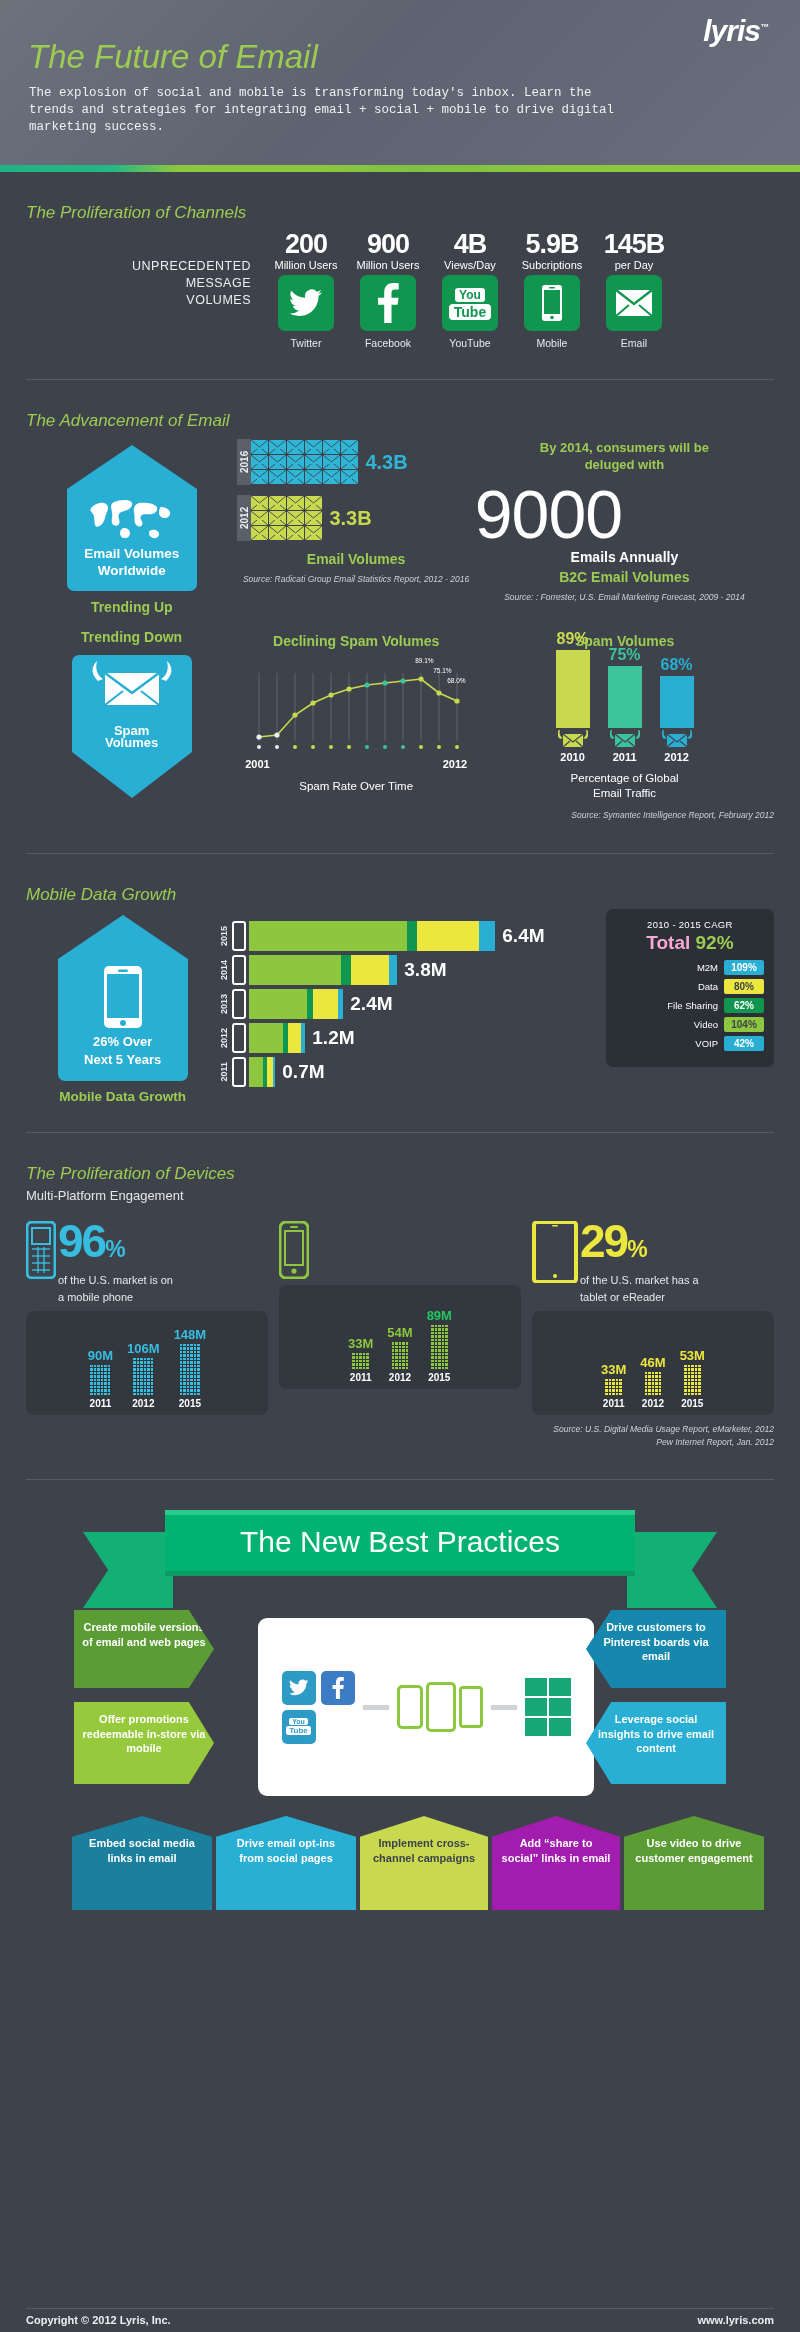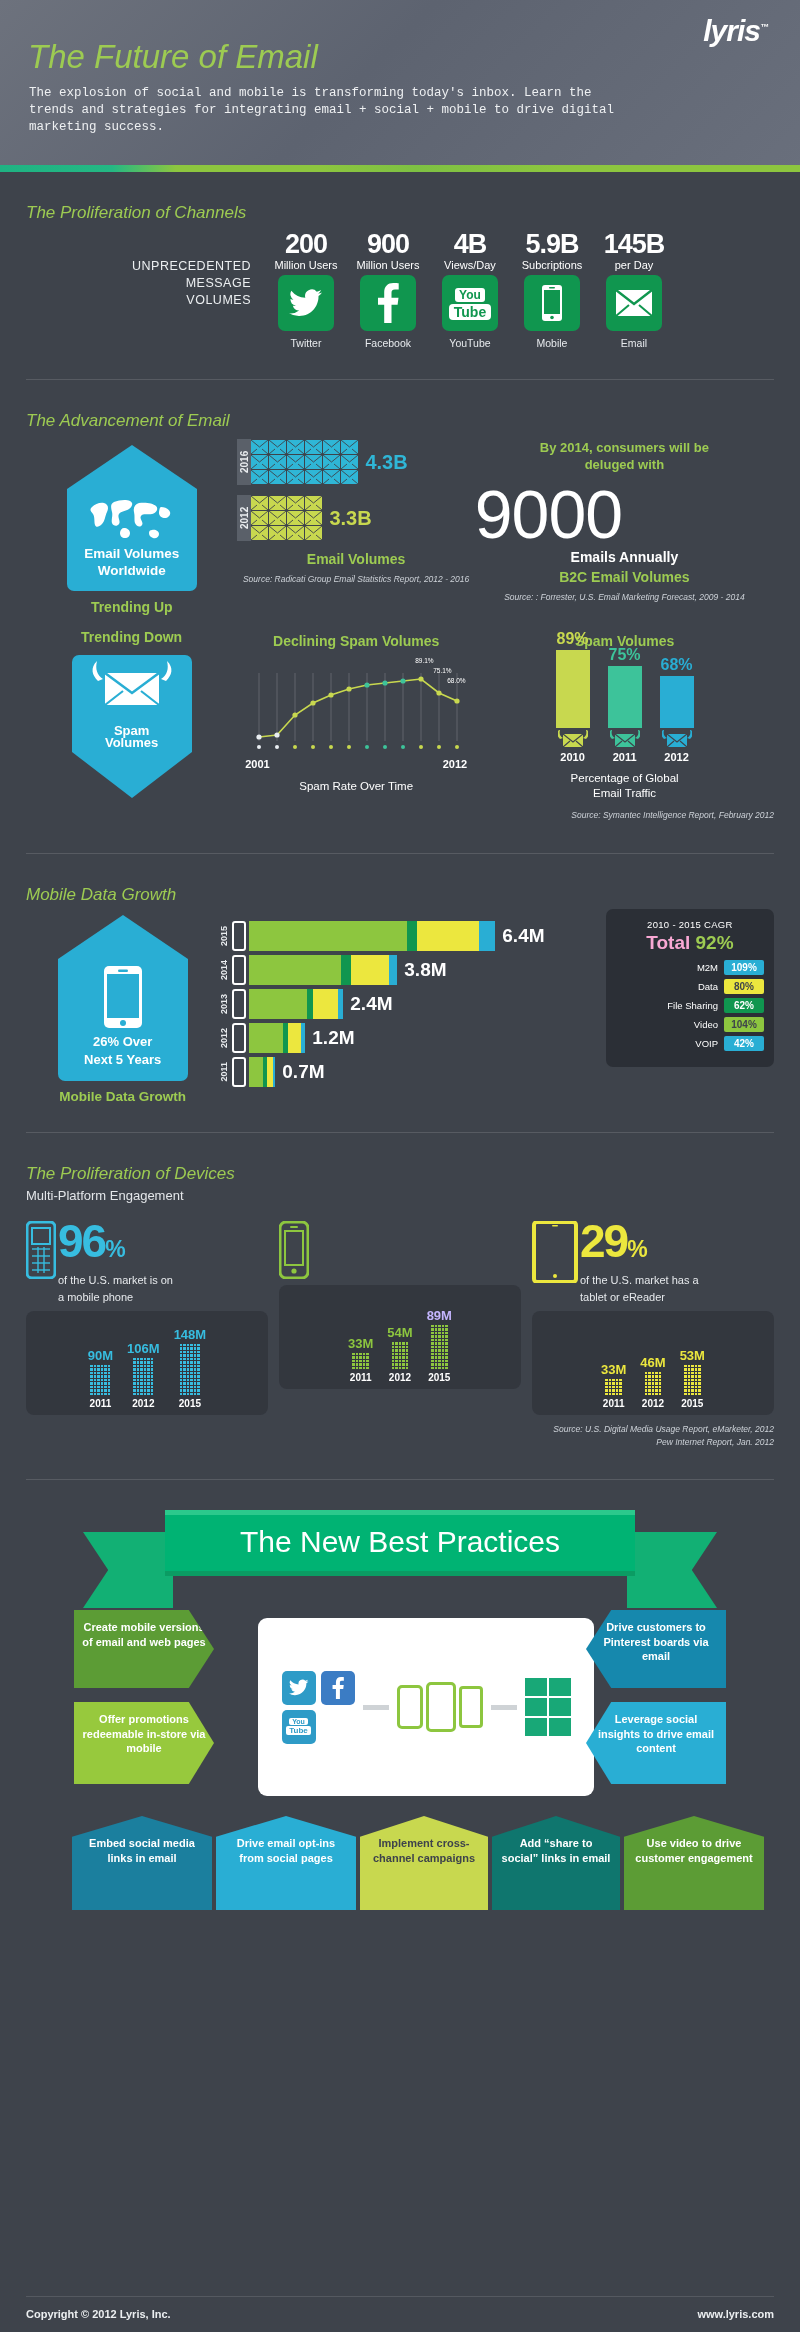--- a/index.html
+++ b/index.html
@@ -181,21 +181,21 @@
   }
   .tag{
     position:absolute; font-size:11px; line-height:14.5px; font-weight:bold; text-align:center;
     padding:10px 8px; color:#fff;
   }
   .tag.left{ clip-path: polygon(0 0, 82% 0, 100% 50%, 82% 100%, 0 100%); }
   .tag.right{ clip-path: polygon(18% 0, 100% 0, 100% 100%, 18% 100%, 0 50%); }
   .tag.up{ clip-path: polygon(50% 0, 100% 22%, 100% 100%, 0 100%, 0 22%); padding-top:20px;}
 
   .footer{
-    position:absolute; bottom:0; left:0; right:0; height:36px;
+    position:absolute; bottom:0; left:0; right:0; height:24px;
     padding:0 26px; display:flex; align-items:center; justify-content:space-between;
     font-size:11px; font-weight:bold; color:#eceff1;border-radius:16px;
   }
   .footer:before{ content:""; position:absolute; left:26px; right:26px; top:0; height:1px; background:rgba(255,255,255,0.12);}
 </style>
 </head>
 <body>
 
 <div class="page">
 
@@ -1017,21 +1017,21 @@
                 <div class="dot" style="background: rgb(141, 198, 63);"></div>
                 <div class="dot" style="background: rgb(141, 198, 63);"></div>
                 <div class="dot" style="background: rgb(141, 198, 63);"></div>
                 <div class="dot" style="background: rgb(141, 198, 63);"></div>
                 <div class="dot" style="background: rgb(141, 198, 63);"></div>
                 <div class="dot" style="background: rgb(141, 198, 63);"></div>
               </div>
               <div class="yr3">2012</div>
             </div>
             <div class="dcol">
-              <div class="v" style="color: #c4b5fd;">89M</div>
+              <div class="v" style="color: #22c55e;">89M</div>
               <div class="dots" style="grid-template-columns: repeat(5, 2.5px);">
                 <div class="dot" style="background: rgb(141, 198, 63);"></div>
                 <div class="dot" style="background: rgb(141, 198, 63);"></div>
                 <div class="dot" style="background: rgb(141, 198, 63);"></div>
                 <div class="dot" style="background: rgb(141, 198, 63);"></div>
                 <div class="dot" style="background: rgb(141, 198, 63);"></div>
                 <div class="dot" style="background: rgb(141, 198, 63);"></div>
                 <div class="dot" style="background: rgb(141, 198, 63);"></div>
                 <div class="dot" style="background: rgb(141, 198, 63);"></div>
                 <div class="dot" style="background: rgb(141, 198, 63);"></div>
@@ -1292,21 +1292,21 @@
 
       <div class="tag left" style="left:48px;top:14px;width:140px;height:78px;background:#5c9c35;">Create mobile versions of email and web pages</div>
       <div class="tag left" style="left:48px;top:106px;width:140px;height:82px;background:#97c93d;">Offer promotions redeemable in-store via mobile</div>
 
       <div class="tag right" style="right:48px;top:14px;width:140px;height:78px;background:#1688ad;">Drive customers to Pinterest boards via email</div>
       <div class="tag right" style="right:48px;top:106px;width:140px;height:82px;background:#29aed4;">Leverage social insights to drive email content</div>
 
       <div class="tag up" style="left:46px;top:220px;width:140px;height:94px;background:#1b7f9e;">Embed social media links in email</div>
       <div class="tag up" style="left:190px;top:220px;width:140px;height:94px;background:#29aed4;">Drive email opt-ins from social pages</div>
       <div class="tag up" style="left:334px;top:220px;width:128px;height:94px;background:#c8d84f;color:#3e434b;">Implement cross-channel campaigns</div>
-      <div class="tag up" style="left:466px;top:220px;width:128px;height:94px;background:#0f766e;">Add “share to social” links in email</div>
+      <div class="tag up" style="left:466px;top:220px;width:128px;height:94px;background:#a21caf;">Add “share to social” links in email</div>
       <div class="tag up" style="left:598px;top:220px;width:140px;height:94px;background:#5c9c35;">Use video to drive customer engagement</div>
     </div>
   </div>
 
   <div class="footer">
     <span>Copyright © 2012 Lyris, Inc.</span>
     <span>www.lyris.com</span>
   </div>
 </div>
 

